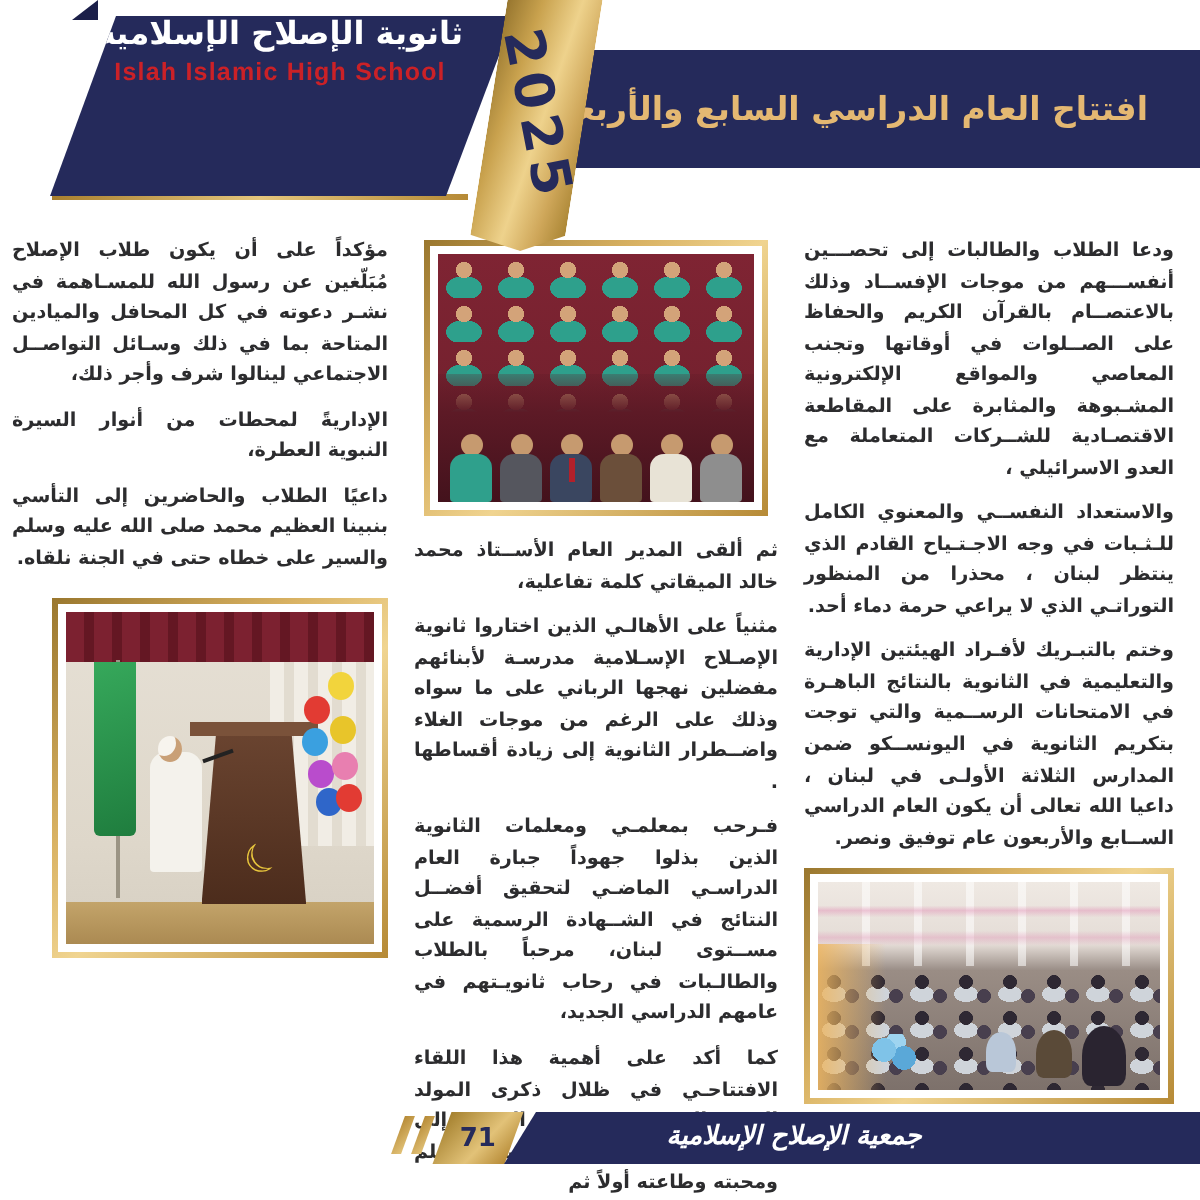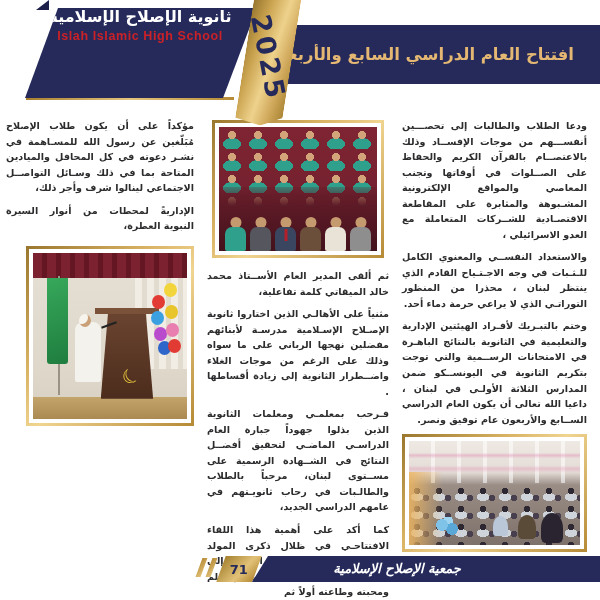--- a/index.html
+++ b/index.html
@@ -209,20 +209,21 @@
       </div>
       <p>ثم ألقى المدير العام الأســتاذ محمد خالد الميقاتي كلمة تفاعلية،</p>
       <p>مثنياً على الأهالـي الذين اختاروا ثانوية الإصـلاح الإسـلامية مدرسـة لأبنائهم مفضلين نهجها الرباني على ما سواه وذلك على الرغم من موجات الغلاء واضــطرار الثانوية إلى زيادة أقساطها .</p>
       <p>فـرحب بمعلمـي ومعلمات الثانوية الذين بذلوا جهوداً جبارة العام الدراسـي الماضـي لتحقيق أفضــل النتائج في الشــهادة الرسمية على مســتوى لبنان، مرحباً بالطلاب والطالـبات في رحاب ثانويـتهم في عامهم الدراسي الجديد،</p>
       <p>كما أكد على أهمية هذا اللقاء الافتتاحـي في ظلال ذكرى المولد النبوي الشــريف ووجوب التعرّف إلى النبي محمد صـلى الله عليه وســلم ومحبته وطاعته أولاً ثم</p>
     </div>
 
     <div class="col col3">
       <p>مؤكداً على أن يكون طلاب الإصلاح مُبَلّغين عن رسول الله للمسـاهمة في نشـر دعوته في كل المحافل والميادين المتاحة بما في ذلك وسـائل التواصــل الاجتماعي لينالوا شرف وأجر ذلك،</p>
       <p>الإداريةً لمحطات من أنوار السيرة النبوية العطرة،</p>
+      <p>داعيًا الطلاب والحاضرين إلى التأسي بنبينا العظيم محمد صلى الله عليه وسلم والسير على خطاه حتى في الجنة نلقاه.</p>
       <div class="frame frame-left">
         <div class="mat">
           <div class="imgbox img-podium">
             <div class="curtain-top"></div>
             <div class="curtain-white"></div>
             <div class="stage-floor"></div>
             <div class="flag-pole"></div>
             <div class="flag"></div>
             <div class="podium"></div>
             <div class="podium-top"></div>

